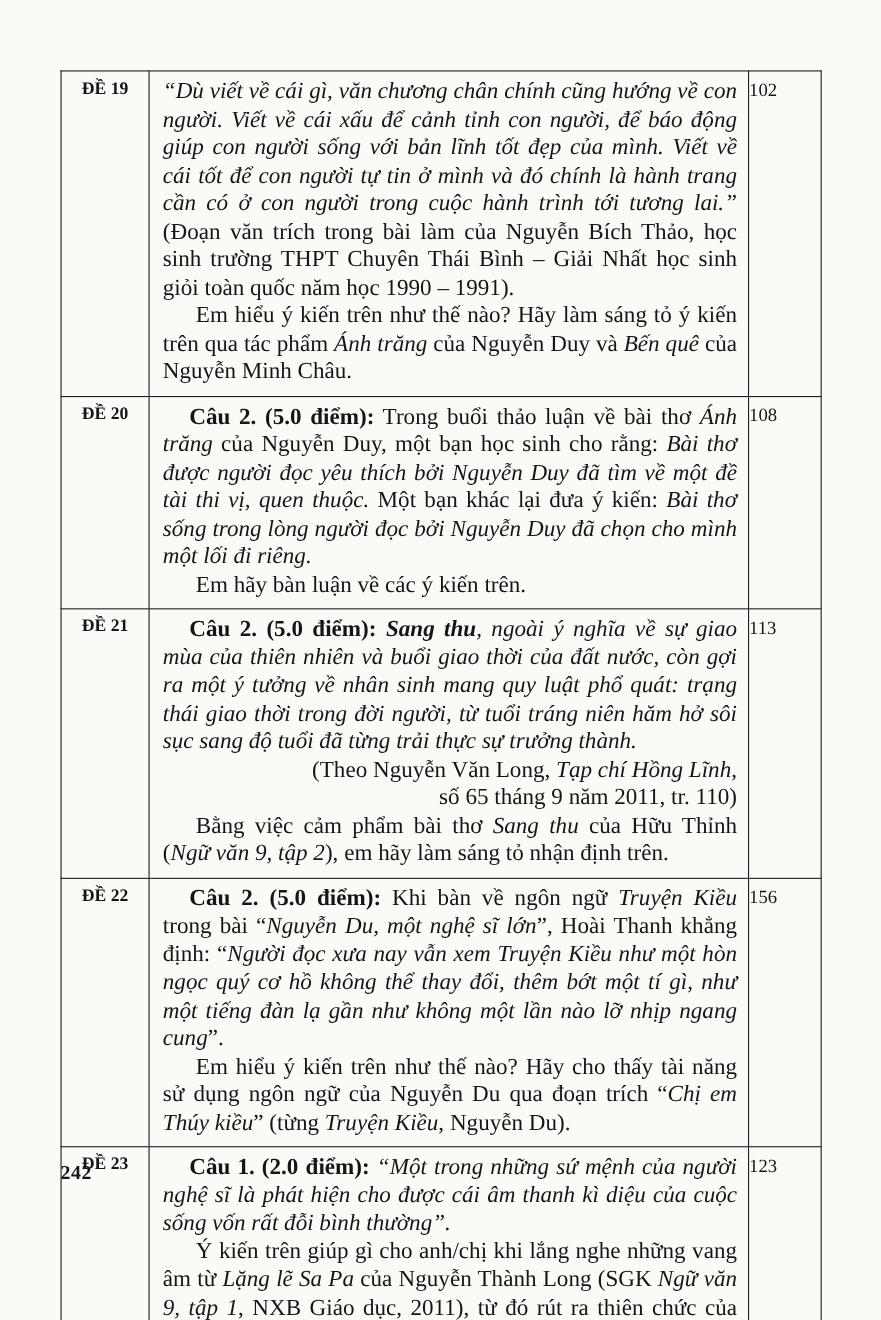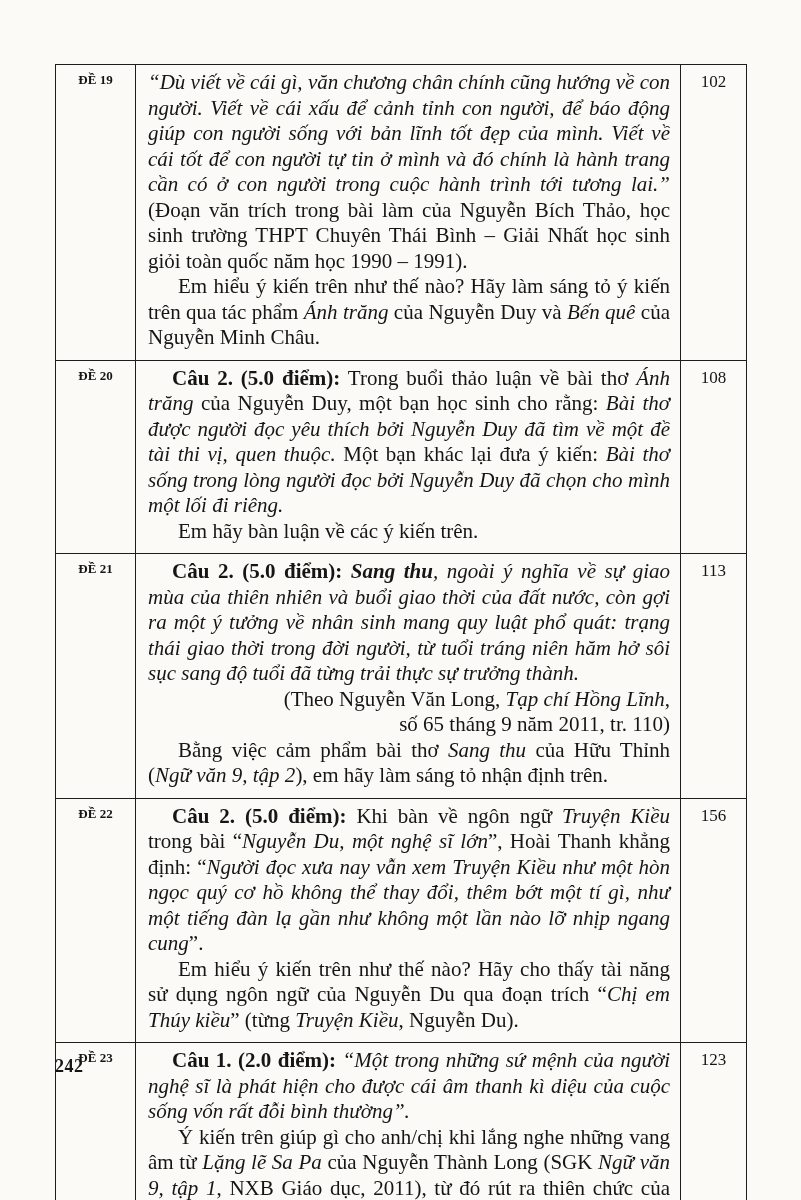--- a/index.html
+++ b/index.html
@@ -25,32 +25,32 @@
     table-layout: fixed;
   }
   .toc-table td {
     border: 1.6px solid #1d1d1d;
     vertical-align: top;
   }
   .col-de {
     width: 80px;
     text-align: center;
     font-weight: bold;
-    font-size: 13px;
+    font-size: 16px;
     padding-top: 7px;
   }
   .col-content {
     font-size: 21px;
     line-height: 25.5px;
     text-align: justify;
     padding: 5px 10px 9px 12px;
   }
   .col-page {
     width: 66px;
-    text-align: center;
+    text-align: left;
     font-size: 17px;
     padding-top: 7px;
   }
   .para { margin: 0; }
   .para.indent { text-indent: 30px; }
   .para.right { text-align: right; text-indent: 0; font-family: Liberation Serif, serif; }
   .it { font-style: italic; }
   .bd { font-weight: bold; margin-left: 24px; }
   .bdit { font-weight: bold; font-style: italic; }
   .footer-num {

